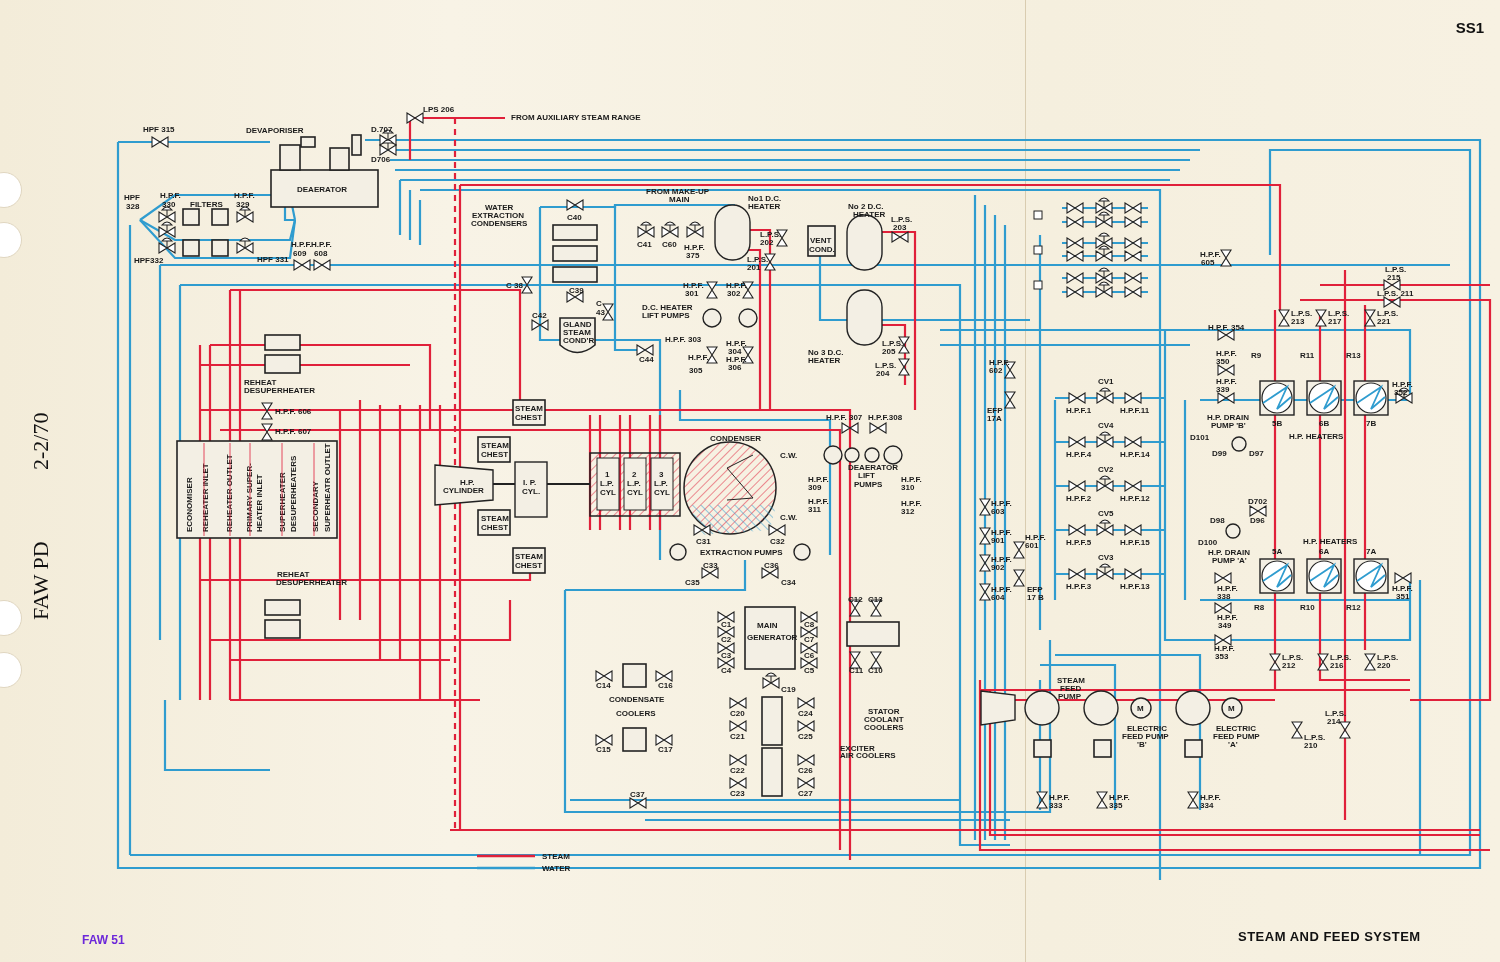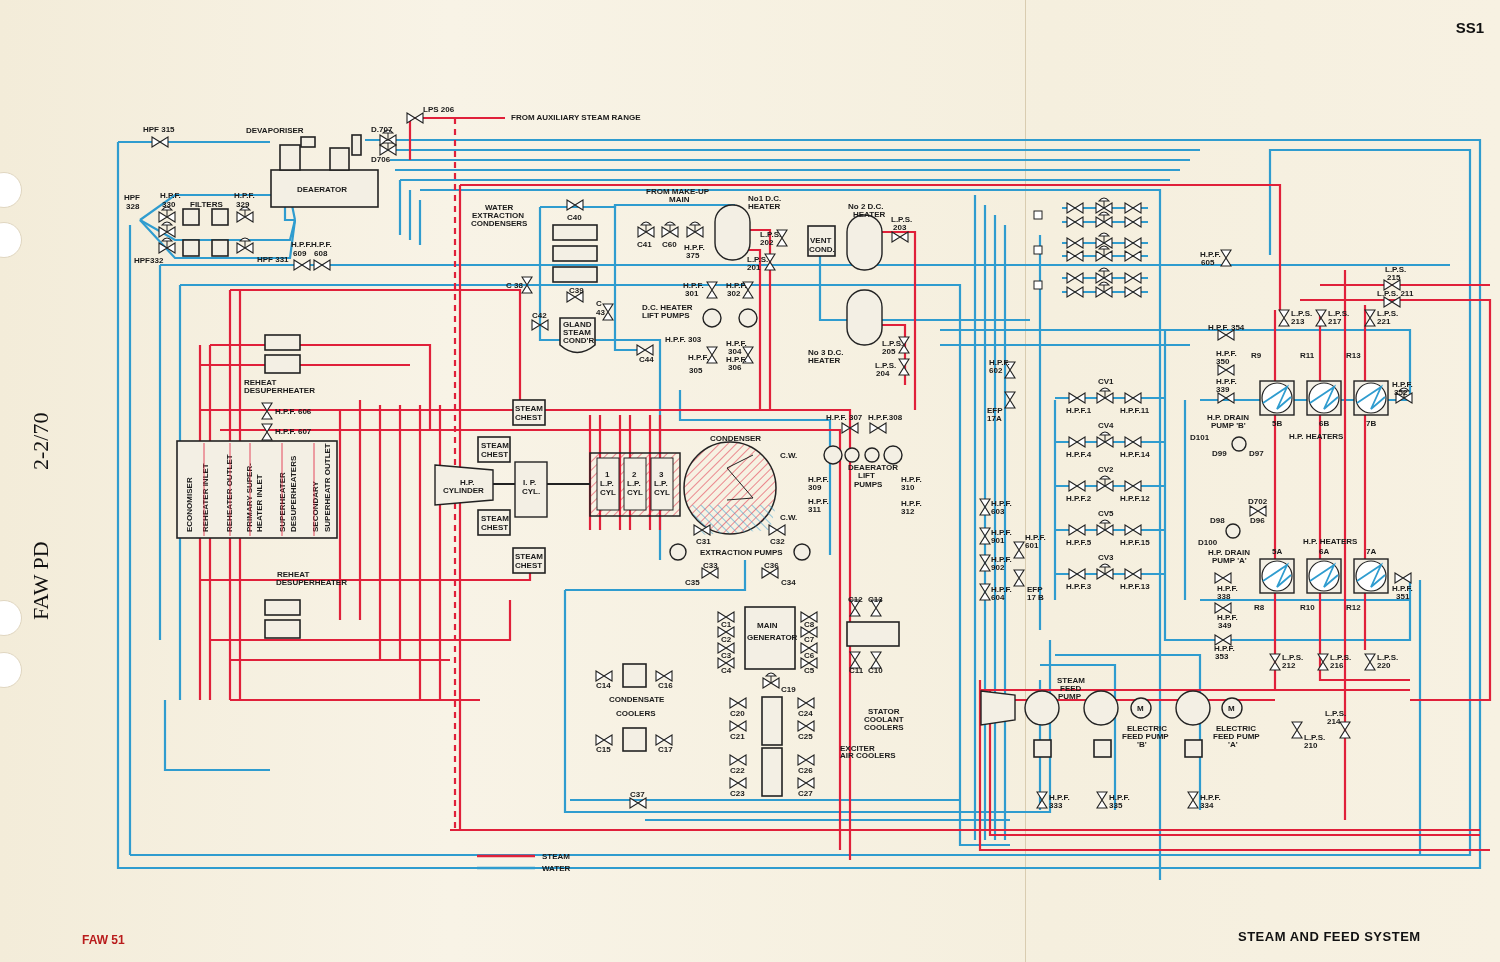--- a/index.html
+++ b/index.html
@@ -9,21 +9,21 @@
   .hole{position:absolute;left:-14px;width:34px;height:34px;border-radius:50%;background:#fff;border:1px solid #e0d6c0;}
   svg{position:absolute;left:0;top:0;}
   .lbl{font-family:"Liberation Sans",sans-serif;font-size:8px;font-weight:bold;fill:#1a1a1a;}
   .st{stroke:#e0203a;stroke-width:2.2;fill:none;}
   .wt{stroke:#2f9ccf;stroke-width:2.2;fill:none;}
   .box{fill:#f3efe4;stroke:#222;stroke-width:1.6;}
   .eq{fill:#f3efe4;stroke:#222;stroke-width:1.4;}
   .vlv{fill:#fff;stroke:#222;stroke-width:1.1;}
   .ssid{position:absolute;right:16px;top:19px;font-weight:bold;font-size:15px;color:#111;margin-left:40px;}
   .title{position:absolute;left:1238px;top:929px;font-weight:bold;font-size:13px;letter-spacing:0.5px;color:#111;}
-  .code{position:absolute;left:82px;top:933px;font-weight:bold;font-size:12px;color:#b91c1c;}
+  .code{position:absolute;left:82px;top:933px;font-weight:bold;font-size:12px;color:#6d28d9;}
   .vert{position:absolute;left:28px;top:470px;transform-origin:left top;transform:rotate(-90deg);font-family:"Liberation Serif",serif;font-size:22px;color:#111;white-space:nowrap;}
   .vert2{position:absolute;left:28px;top:620px;transform-origin:left top;transform:rotate(-90deg);font-family:"Liberation Serif",serif;font-size:22px;color:#111;white-space:nowrap;}
 </style>
 </head>
 <body>
 
 <div class="page"></div>
 <div class="fold"></div>
 <div class="hole" style="top:172px"></div>
 <div class="hole" style="top:222px"></div>

